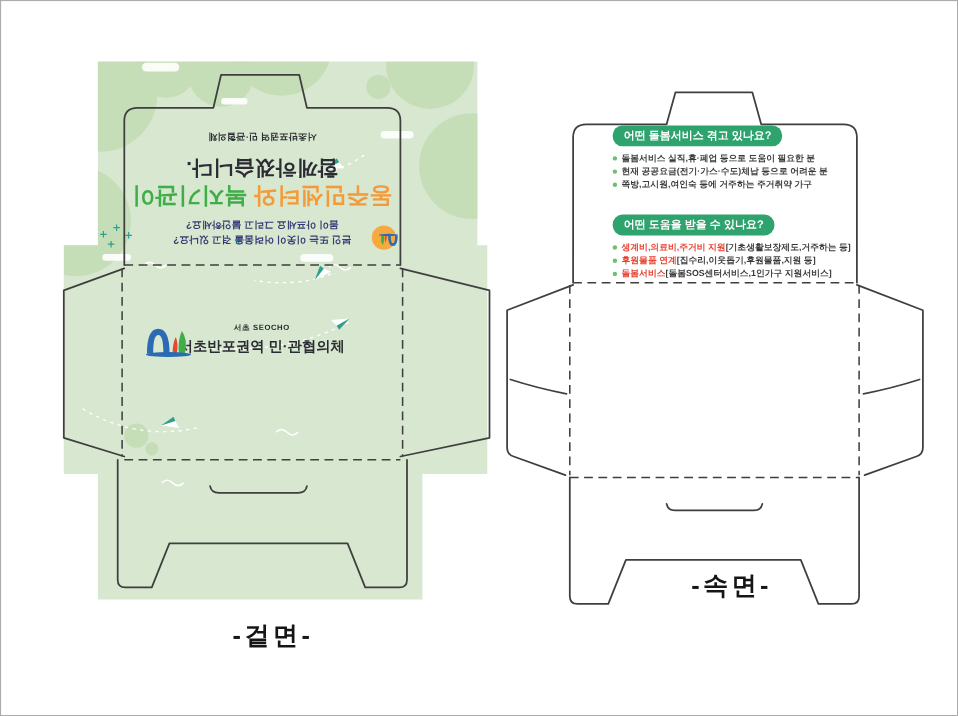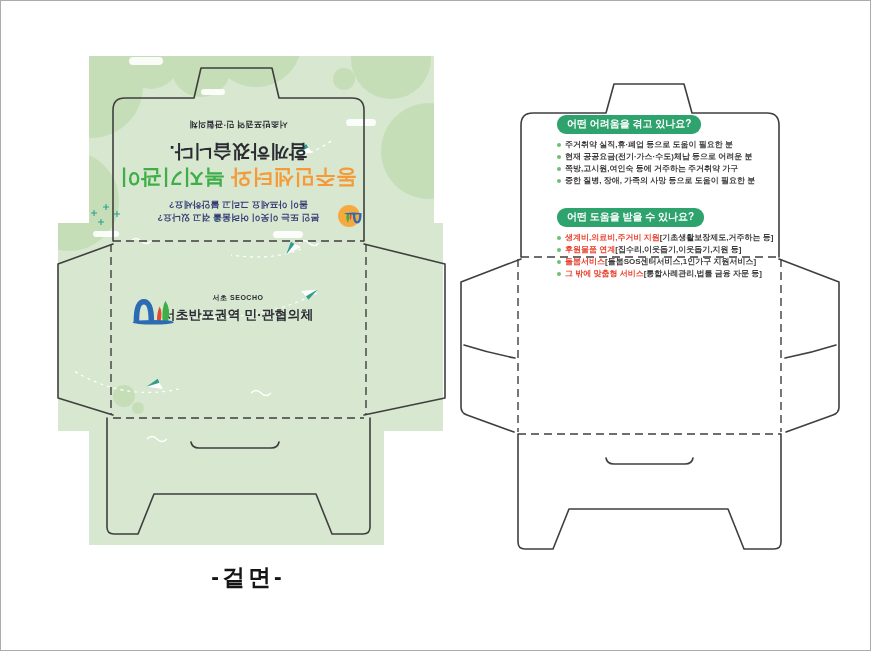--- a/index.html
+++ b/index.html
@@ -169,55 +169,48 @@
       <path d="M6,30 Q6,6 17,6 Q28,6 28,30 H22 Q22,12 17,12 Q12,12 12,30 Z" fill="#2B6BB3"></path>
       <path d="M34,14 Q37,20 35,30 L31,30 Q31,20 34,14 Z" fill="#E14B34"></path>
       <path d="M40,8 Q46,16 43,30 L37,30 Q36,16 40,8 Z" fill="#3FAE49"></path>
       <ellipse cx="27" cy="31" rx="22" ry="2.5" fill="#2B6BB3"></ellipse>
     </svg>
     <div class="logo-caption">서초 SEOCHO</div>
     <div class="org-name">서초반포권역 민·관협의체</div>
   </div>
 
   <div class="info-block">
-    <div class="badge">어떤 어려움을 겪고 있나요?</div>
+    <div class="badge">어떤 돌봄서비스 겪고 있나요?</div>
     <ul class="ilist">
       <li>
           <span class="dot"></span>
-          <span>주거취약 실직,휴·폐업 등으로 도움이 필요한 분</span>
+          <span>돌봄서비스 실직,휴·폐업 등으로 도움이 필요한 분</span>
         </li>
       <li>
           <span class="dot"></span>
           <span>현재 공공요금(전기·가스·수도)체납 등으로 어려운 분</span>
         </li>
       <li>
           <span class="dot"></span>
           <span>쪽방,고시원,여인숙 등에 거주하는 주거취약 가구</span>
-        </li>
-      <li>
-          <span class="dot"></span>
-          <span>중한 질병, 장애, 가족의 사망 등으로 도움이 필요한 분</span>
         </li>
     </ul>
     <div class="badge badge2">어떤 도움을 받을 수 있나요?</div>
     <ul class="ilist">
       <li>
           <span class="dot"></span>
           <span><span class="head-red">생계비,의료비,주거비 지원</span><span>[기초생활보장제도,거주하는 등]</span></span>
         </li>
       <li>
           <span class="dot"></span>
-          <span><span class="head-red">후원물품 연계</span><span>[집수리,이웃돕기,이웃돕기,지원 등]</span></span>
+          <span><span class="head-red">후원물품 연계</span><span>[집수리,이웃돕기,후원물품,지원 등]</span></span>
         </li>
       <li>
           <span class="dot"></span>
           <span><span class="head-red">돌봄서비스</span><span>[돌봄SOS센터서비스,1인가구 지원서비스]</span></span>
-        </li>
-      <li>
-          <span class="dot"></span>
-          <span><span class="head-red">그 밖에 맞춤형 서비스</span><span>[통합사례관리,법률 금융 자문 등]</span></span>
         </li>
     </ul>
   </div>
 
   <div class="env-label label-outer">-겉면-</div>
+  <div class="env-label label-inner">-속면-</div>
 
 </div>
 
 </body></html>

